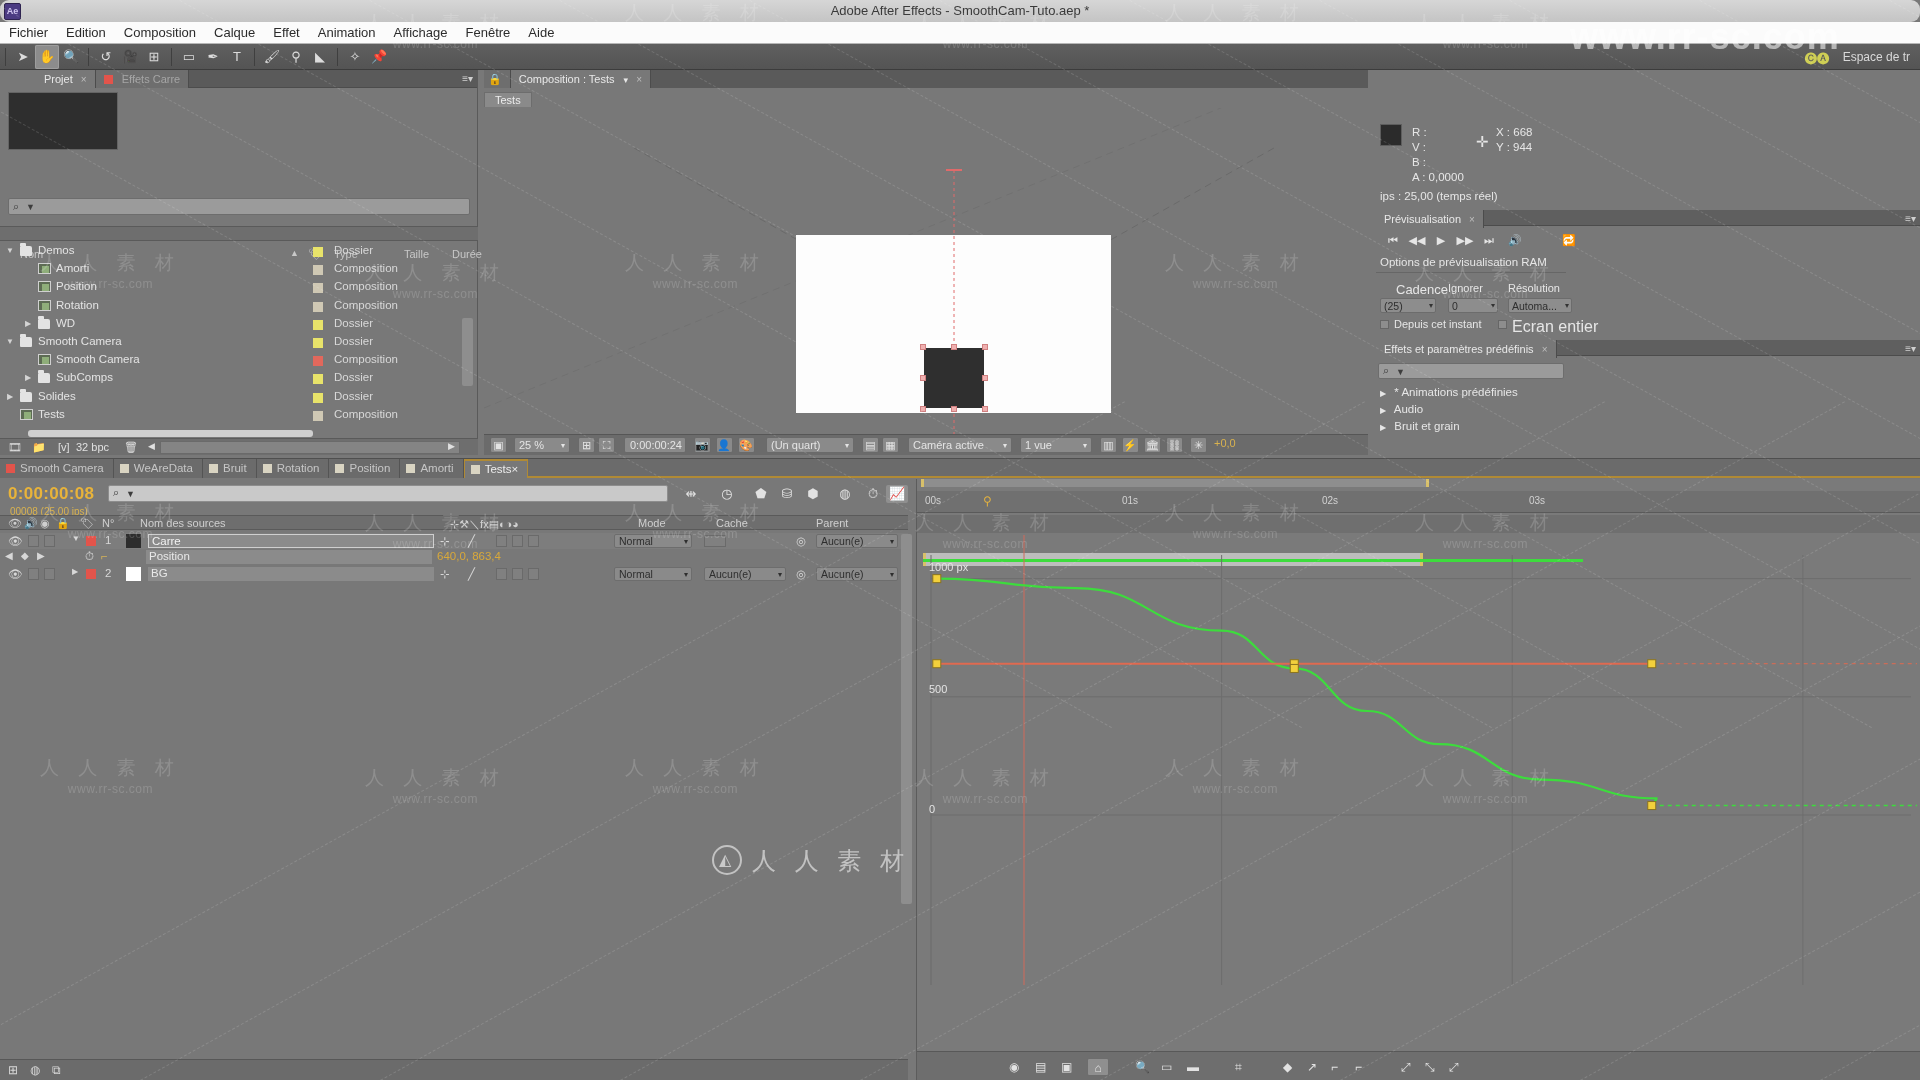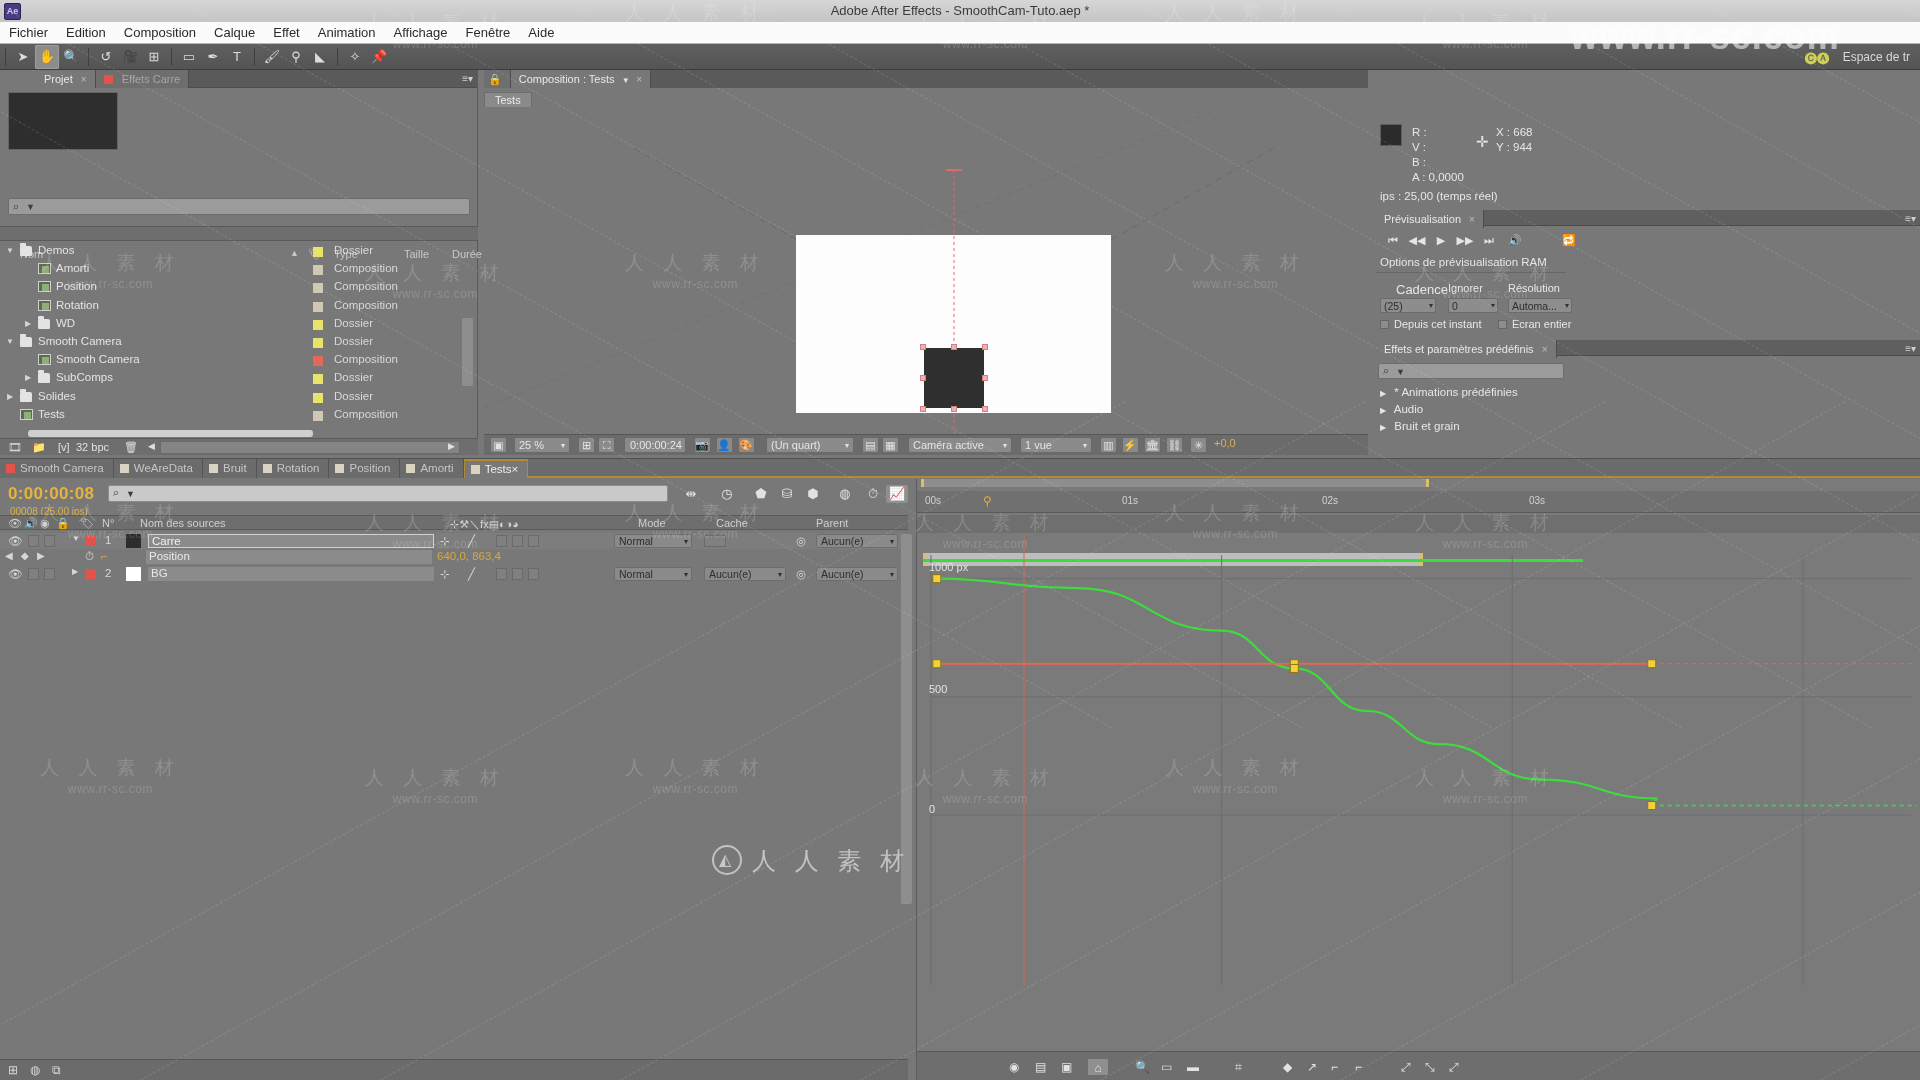--- a/index.html
+++ b/index.html
@@ -19,21 +19,21 @@
         font-family:"Liberation Sans", sans-serif; white-space:nowrap; }
   .wm .cn { font-size:19px; letter-spacing:7px; }
   .wm .url { font-size:12px; letter-spacing:.5px; margin-top:1px; }
   .wmbig { position:absolute; font-size:36px; font-weight:bold;
            color:rgba(255,255,255,.55); letter-spacing:1px; }
   .diag { position:absolute; border-top:1px dashed rgba(255,255,255,.14);
           transform-origin:0 0; }
 
   
   #titlebar { left:0; top:0; width:1920px; height:22px;
-     background:linear-gradient(#d6d6d6,#c4c4c4); }
+     background:linear-gradient(#d6d6d6,#c4c4c4);border-radius:9px; }
   #aelogo { left:4px; top:3px; width:17px; height:17px; background:#4b3b82;
      border:1px solid #2e2350; border-radius:2px; color:#cfc4ef;
      font-size:9px; font-weight:bold; text-align:center; line-height:15px; }
   #titletext { left:0; top:3px; width:1920px; text-align:center;
      color:#3a3a3a; font-size:13px; }
 
   
   #menubar { left:0; top:22px; width:1920px; height:22px;
      background:#fbfbfb; border-bottom:1px solid #b6b6b6; }
   #menubar .mi { float:left; padding:3px 9px 0 9px; height:22px;
@@ -500,21 +500,21 @@
     <span class="ar">▾</span>
   </div>
   <div class="minifield" style="left:136px;top:228px;width:64px">
     <span>Automa...</span>
     <span class="ar">▾</span>
   </div>
 
   <div class="chk" style="left:8px;top:250px"></div>
   <div class="seclbl" style="left:22px;top:248px;font-size:11px">Depuis cet instant</div>
   <div class="chk" style="left:126px;top:250px"></div>
-  <div class="seclbl" style="left:140px;top:248px;font-size:11px">Ecran entier</div>
+  <div class="seclbl" style="left:140px;top:248px;font-size:16px">Ecran entier</div>
 
   <div style="position:absolute;left:4px;top:270px;width:544px;height:16px;background:#5f5f5f;" class="ptabbar">
     <div class="ptab act">
       <span>Effets et paramètres prédéfinis</span>
       <span class="xx">×</span>
     </div>
     <div class="pmenu">≡▾</div>
   </div>
 </div>
 

